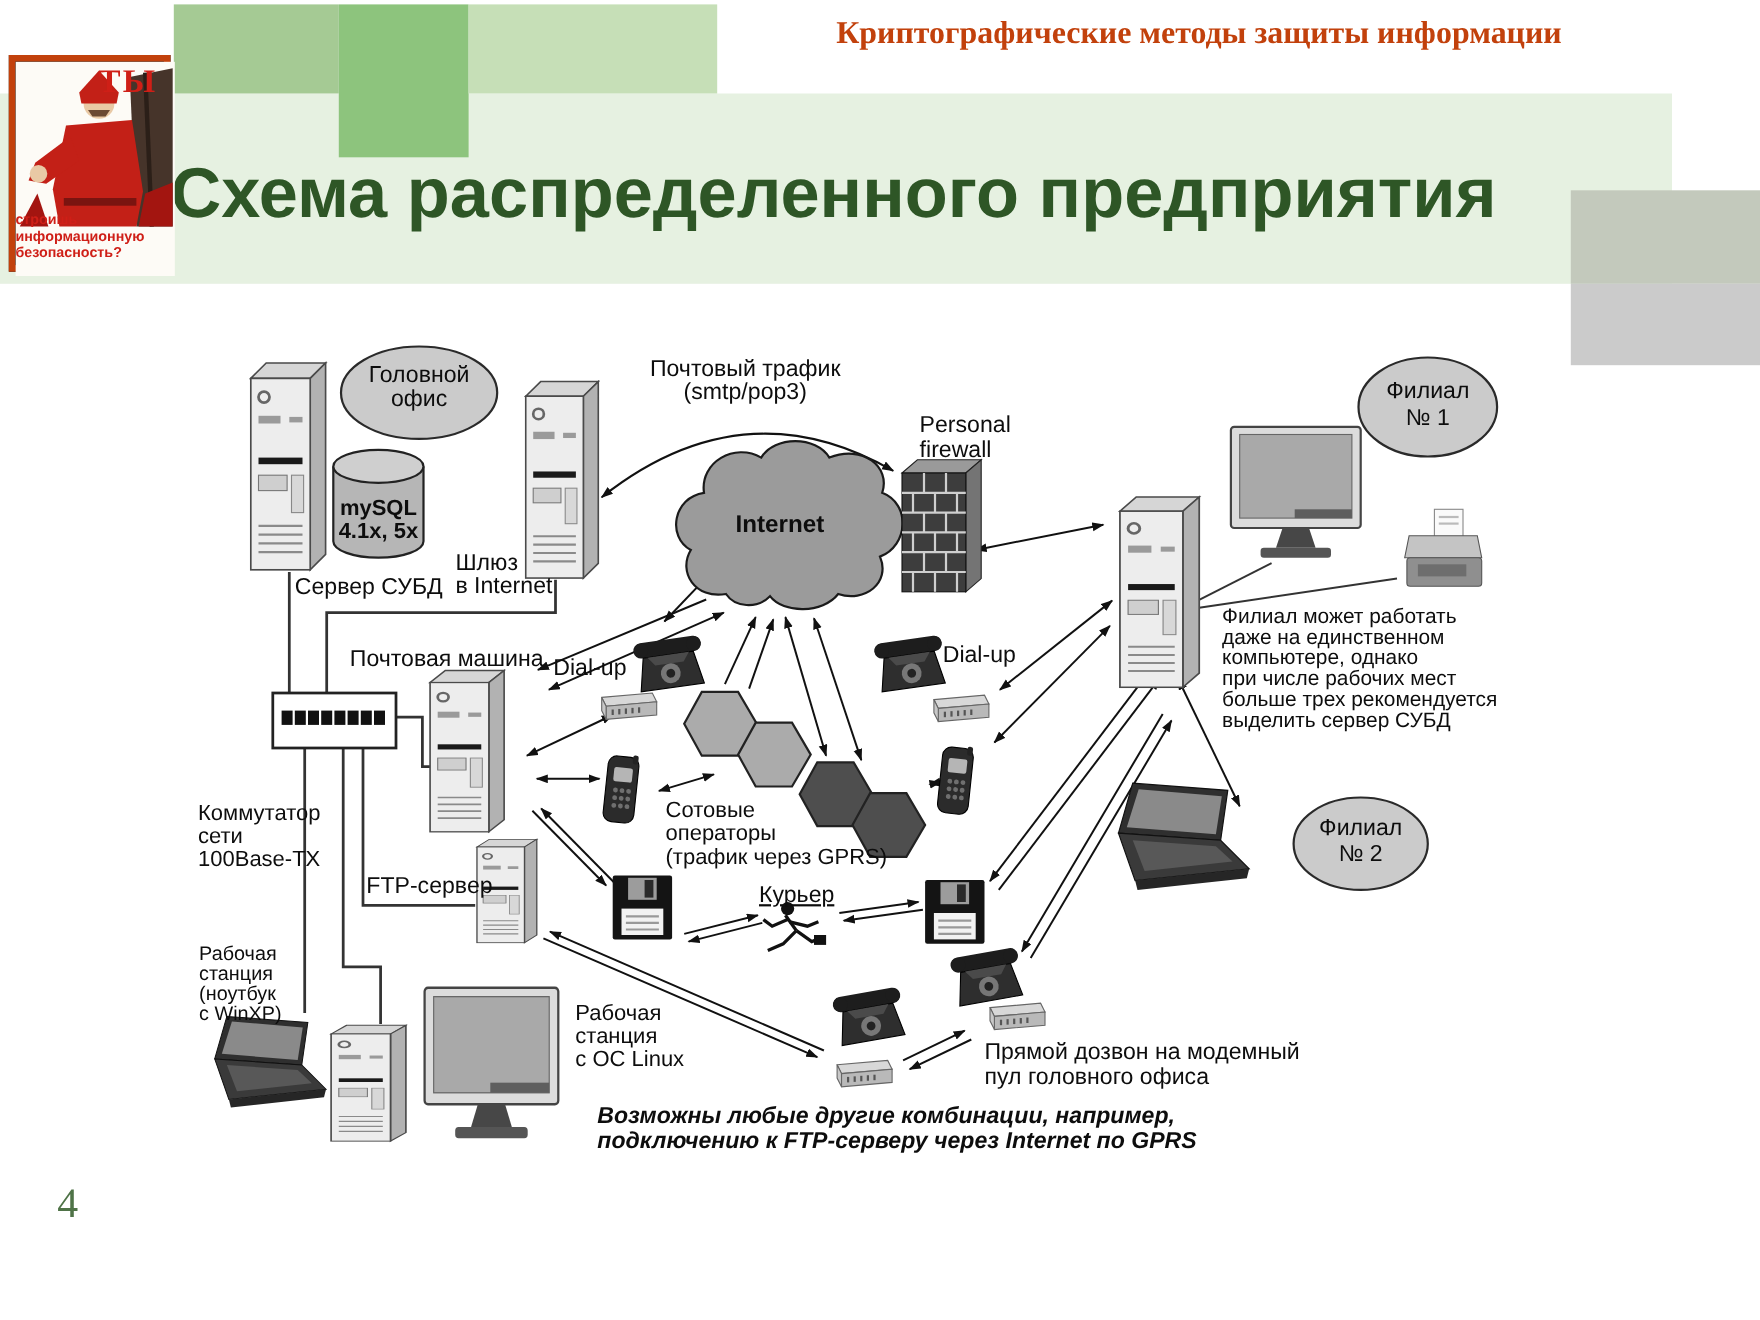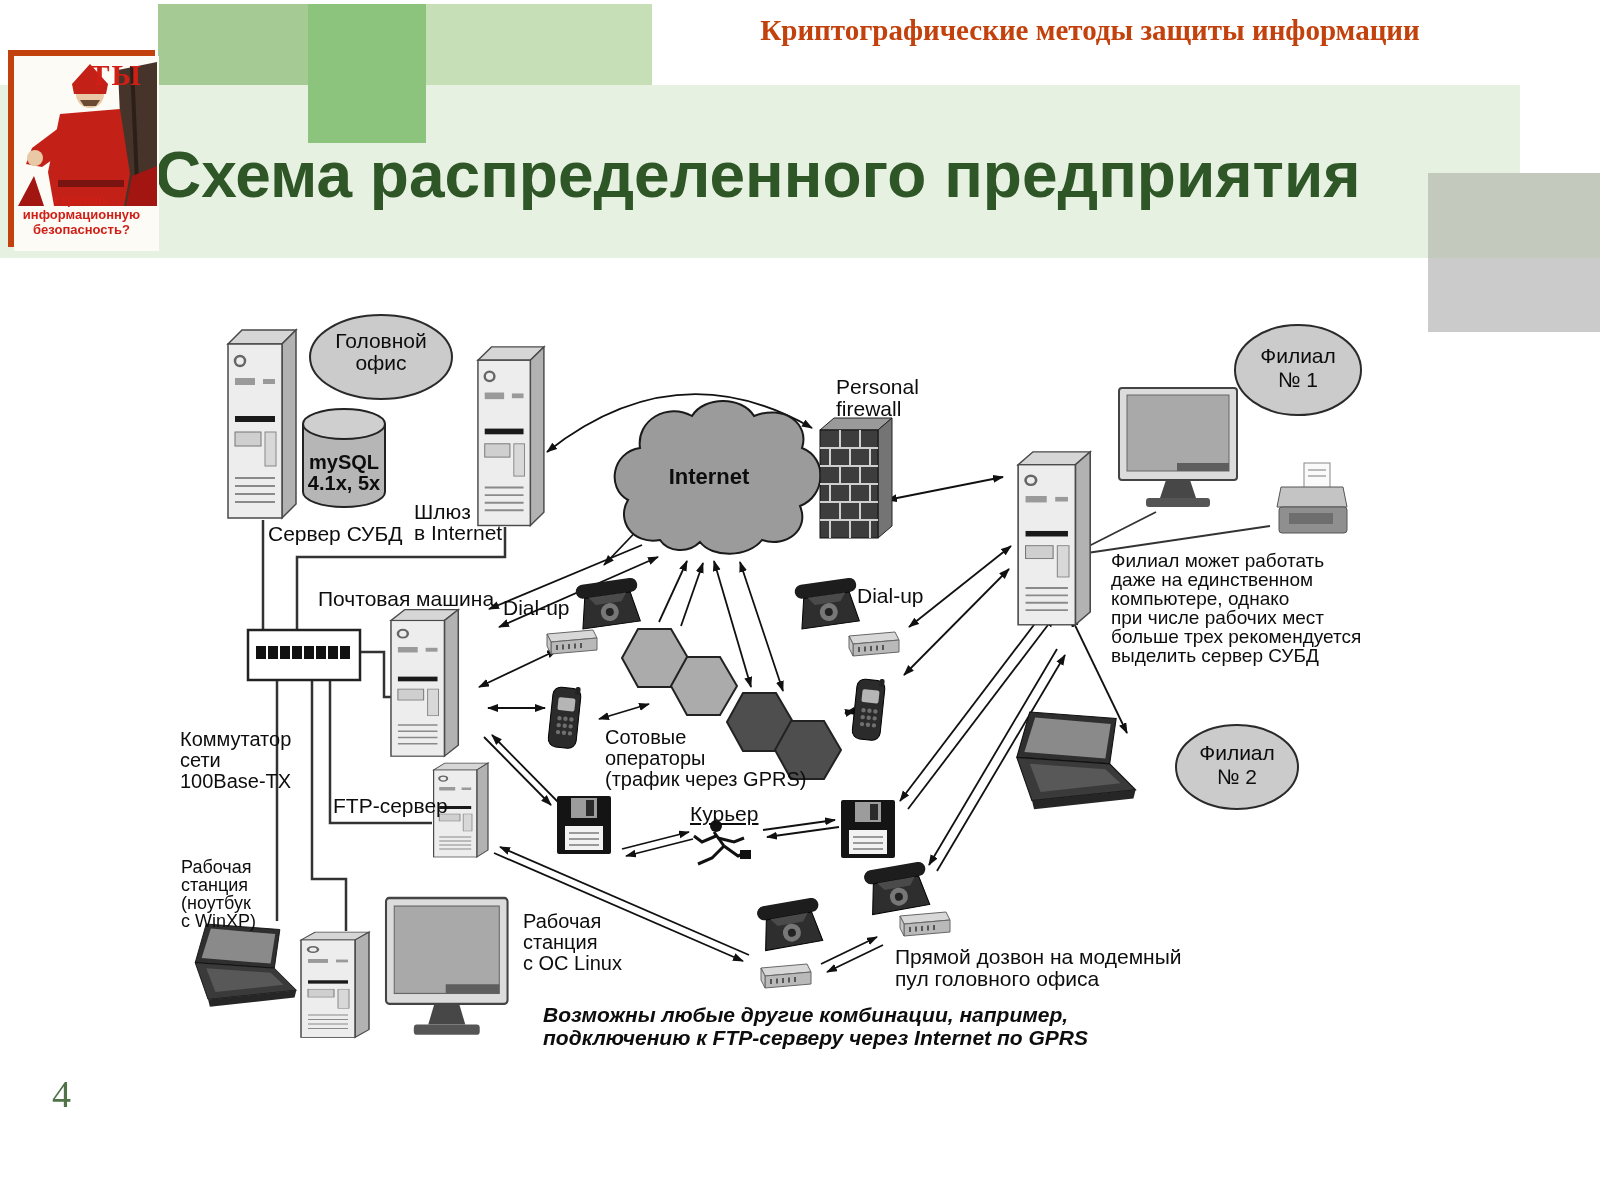--- a/index.html
+++ b/index.html
@@ -16,21 +16,21 @@
     font-family:"Liberation Serif",serif;font-weight:bold;font-size:29px;color:#c2410c;}
   .slideTitle{position:absolute;left:155px;top:138px;width:1340px;
     font-weight:bold;font-size:64px;color:#2e5626;z-index:3;}
   .pageNum{position:absolute;left:52px;top:1072px;font-family:"Liberation Serif",serif;
     font-size:38px;color:#4f7347;}
   
   .poster{position:absolute;left:8px;top:3px;width:147px;height:197px;background:#000000;z-index:4;
     border:6px solid #c2410c;box-sizing:border-box;margin-top:47px;}
   .posterTY{position:absolute;right:6px;top:2px;font-family:"Liberation Serif",serif;
     font-weight:bold;font-size:30px;color:#cf1f17;letter-spacing:2px;}
-  .posterCap{position:absolute;left:0;bottom:4px;width:100%;text-align:center;
+  .posterCap{position:absolute;left:0;bottom:4px;width:100%;
     font-weight:bold;font-size:13px;line-height:15px;color:#cf1f17;white-space:pre-line;}
   
   .diagram{position:absolute;left:0;top:0;z-index:1;}
   .lbl{position:absolute;z-index:2;font-size:21px;line-height:22px;color:#0d0d0d;white-space:pre-line;}
   .lbl.c{text-align:center;}
   .lbl.b{font-weight:bold;}
   .lbl.i{font-style:italic;font-weight:bold;}
   .lbl.s19{font-size:19px;line-height:19px;}
   .lbl.s18{font-size:18px;line-height:18px;}
   .lbl.s20{font-size:20px;line-height:21px;}
@@ -325,20 +325,22 @@
     </g>
   </svg>
 
   <div class="lbl c" style="left:310px;top:330px;width:142px;">Головной
 офис</div>
   <div class="lbl c b s20" style="left:304px;top:452px;width:80px;">mySQL
 4.1x, 5x</div>
   <div class="lbl" style="left:268px;top:523px;">Сервер СУБД</div>
   <div class="lbl" style="left:414px;top:501px;line-height:21px;">Шлюз
 в Internet</div>
+  <div class="lbl c" style="left:575px;top:325px;width:205px;line-height:21px;">Почтовый трафик
+(smtp/pop3)</div>
   <div class="lbl c b" style="left:659px;top:466px;width:100px;font-size:22px;">Internet</div>
   <div class="lbl" style="left:836px;top:376px;line-height:22px;">Personal
 firewall</div>
   <div class="lbl" style="left:318px;top:588px;">Почтовая машина</div>
   <div class="lbl" style="left:503px;top:597px;">Dial-up</div>
   <div class="lbl" style="left:857px;top:585px;">Dial-up</div>
   <div class="lbl s20" style="left:180px;top:729px;">Коммутатор
 сети
 100Base-TX</div>
   <div class="lbl" style="left:333px;top:795px;">FTP-сервер</div>

